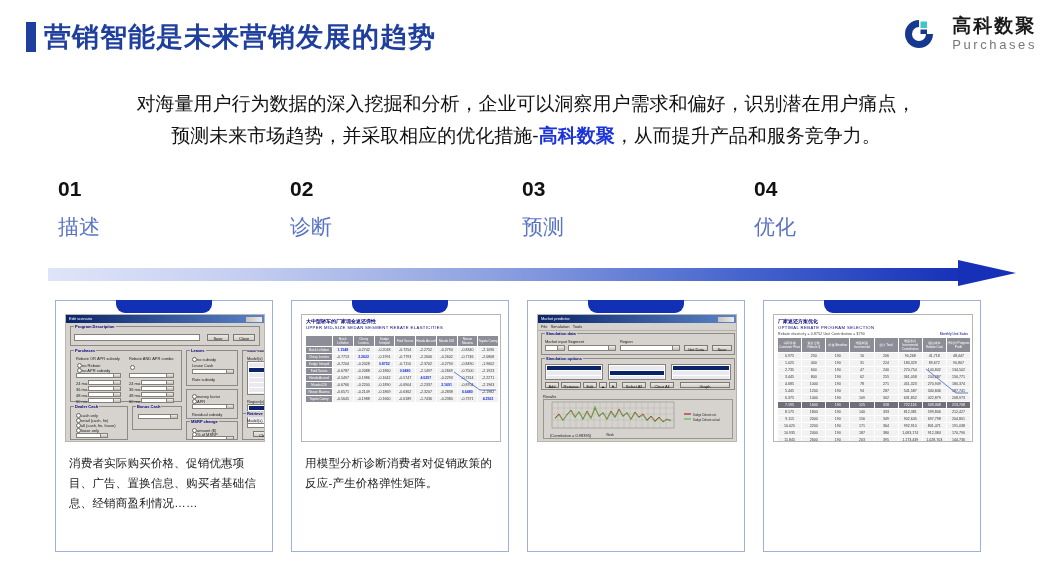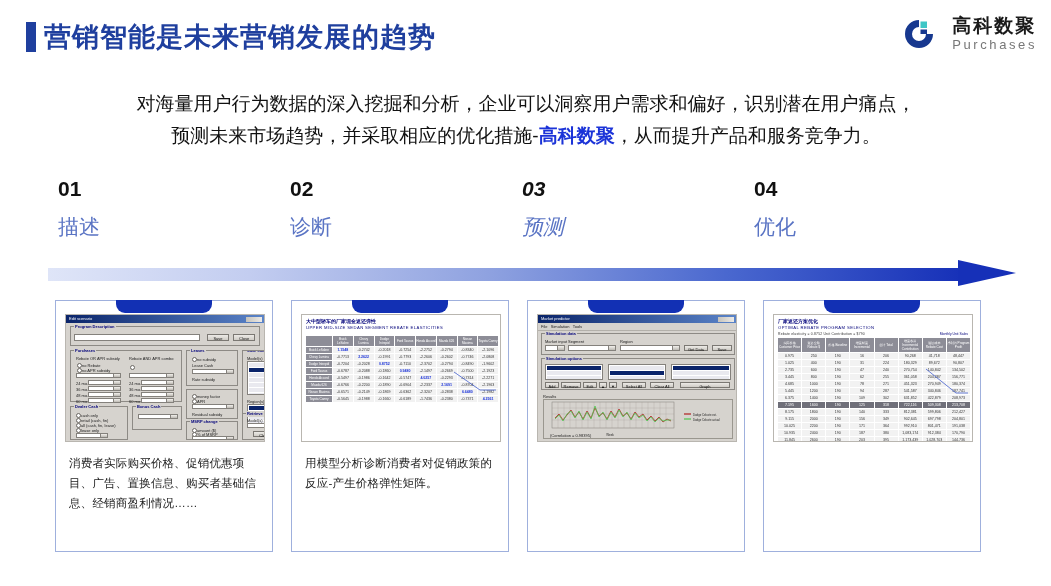--- a/index.html
+++ b/index.html
@@ -27,21 +27,21 @@
   .para{position:absolute;left:46px;top:88px;width:960px;text-align:center;
         font-size:19px;color:#111;line-height:32px;}
   .para .hl{color:#1b33d8;font-weight:bold;}
   .para .l2{display:block;}
 
   
   .steps{position:absolute;left:46px;top:176px;width:980px;height:72px;}
   .step{position:absolute;top:0;}
   .step .num{font-size:21px;font-weight:bold;color:#111;line-height:26px;}
   .step .lbl{font-size:21px;color:#5a74c4;line-height:30px;margin-top:10px;}
-  .s1{left:12px;} .s2{left:244px;} .s3{left:476px;font-style:italic;} .s4{left:708px;}
+  .s1{left:12px;} .s2{left:244px;} .s3{left:476px;} .s4{left:708px;}
 
   
   .arrow-wrap{position:absolute;left:48px;top:262px;width:970px;height:26px;}
   .arrow-body{position:absolute;left:0;top:6px;width:916px;height:13px;
     background:linear-gradient(90deg,#dfe5f8 0%,#c3cdf0 22%,#8fa2e0 48%,#4a68cf 74%,#1630b8 100%);}
   .arrow-head{position:absolute;left:910px;top:-2px;width:0;height:0;
     border-top:13px solid transparent;border-bottom:13px solid transparent;
     border-left:58px solid #1630b8;}
 
   

